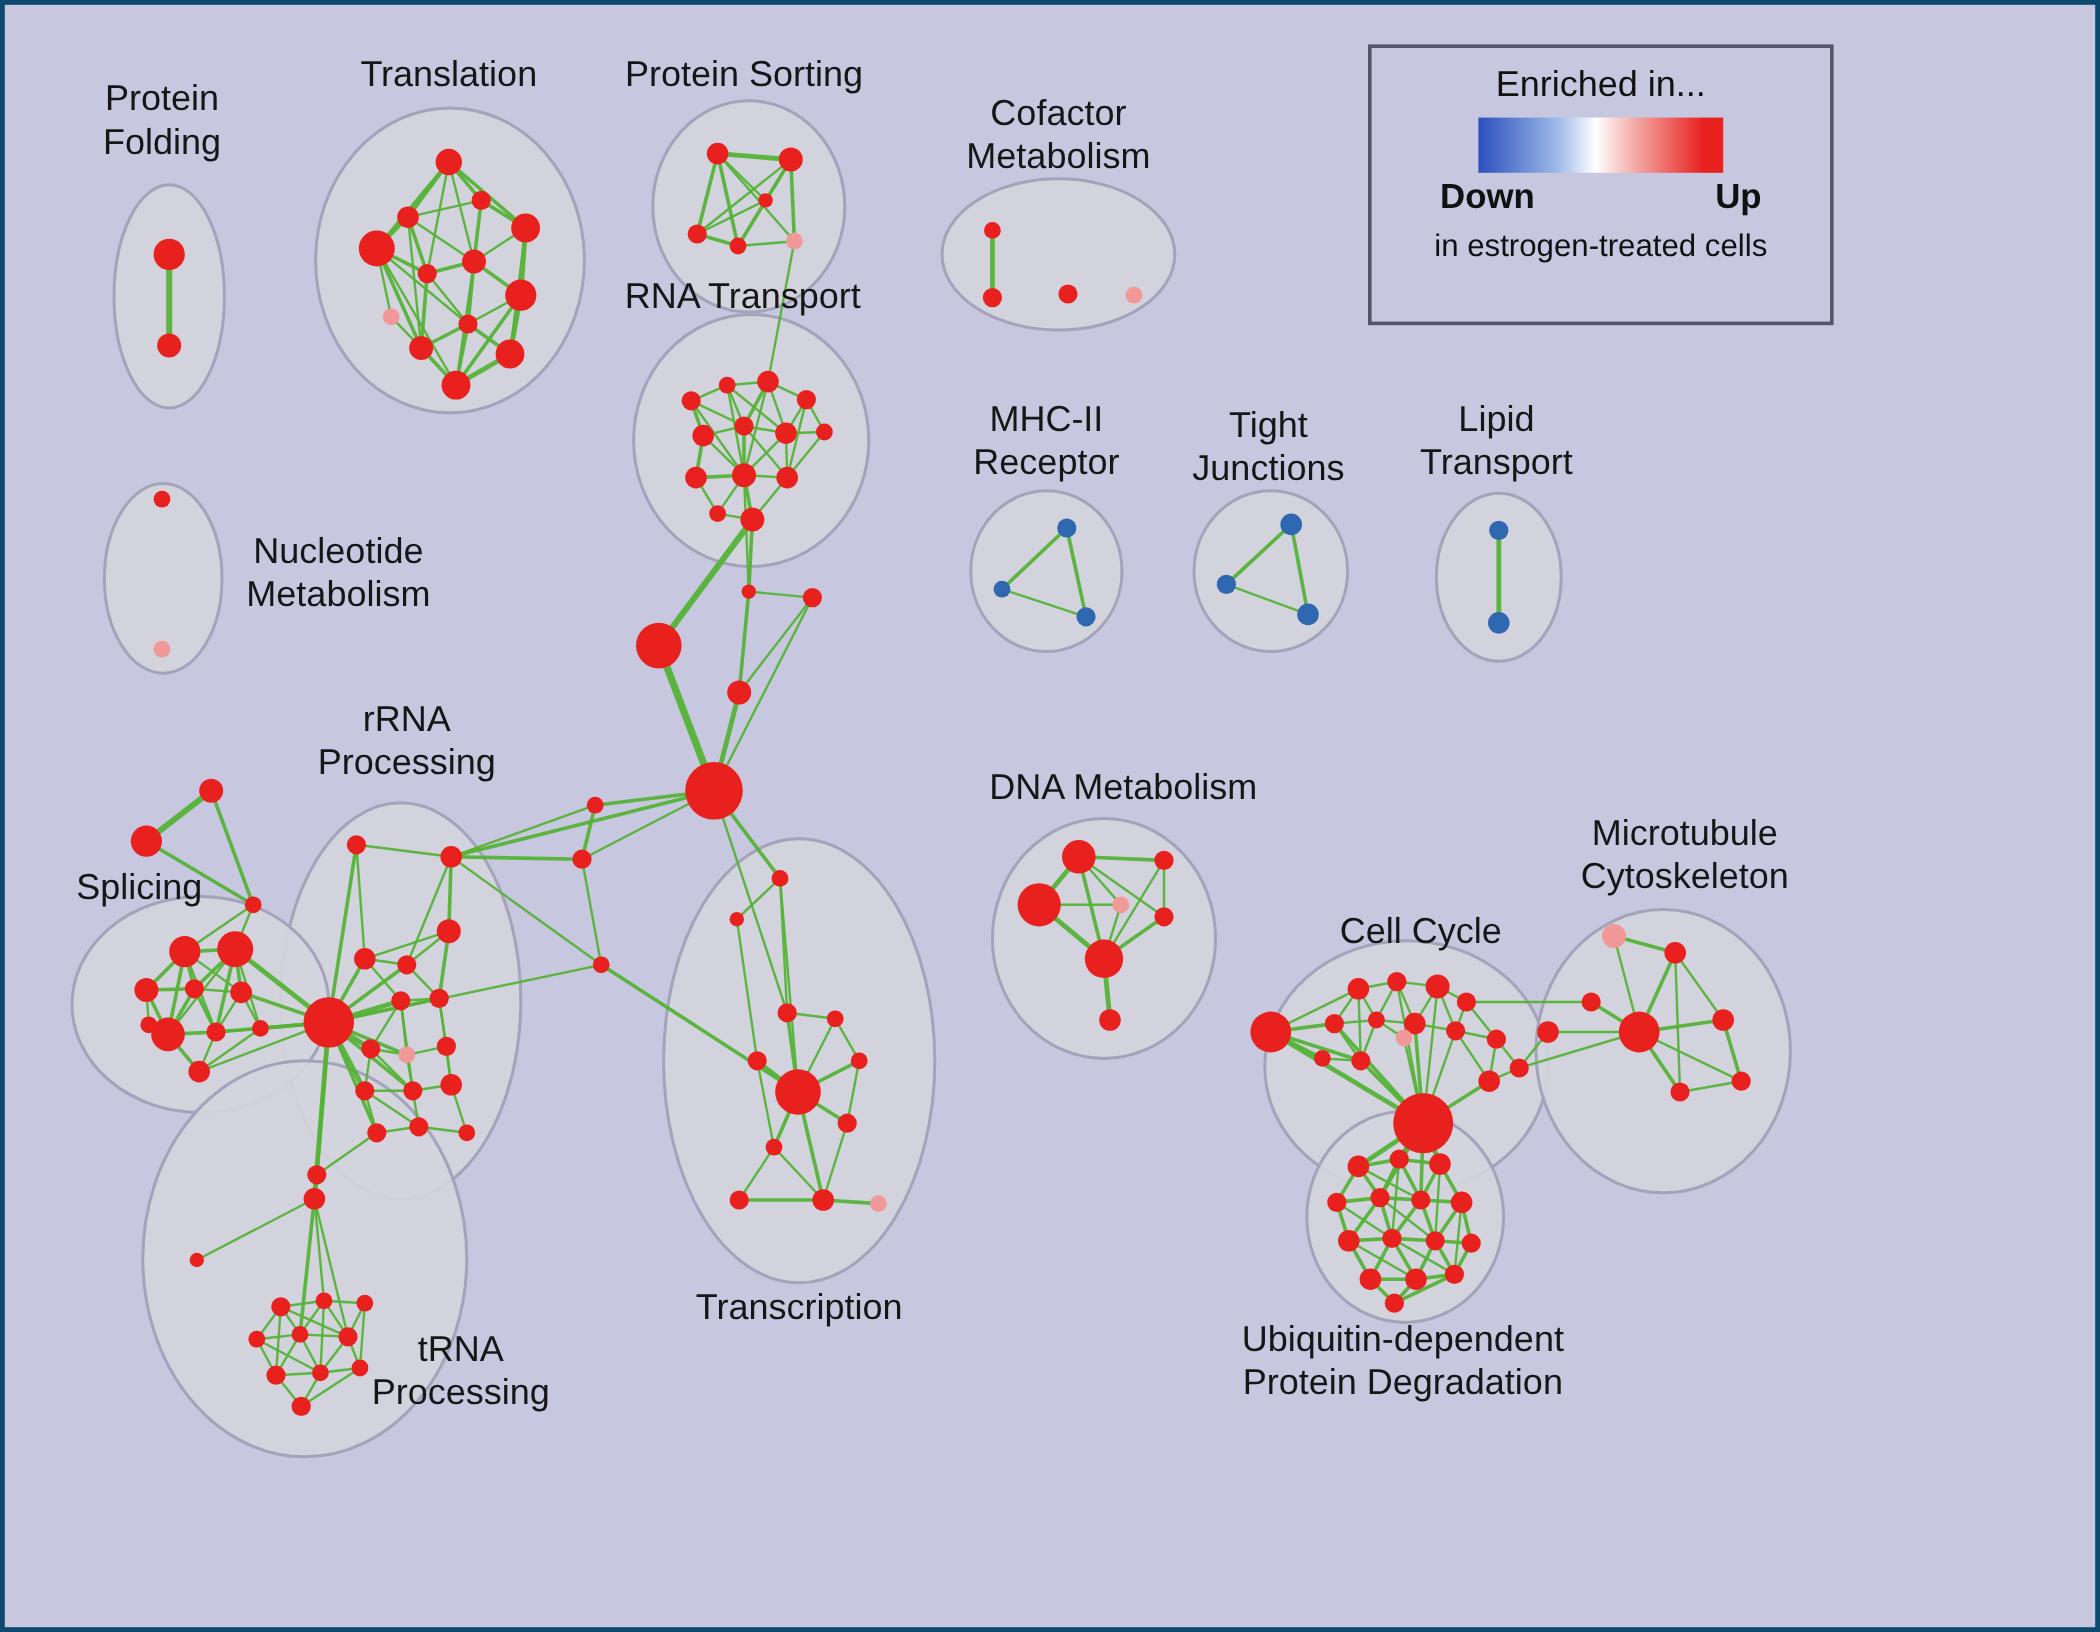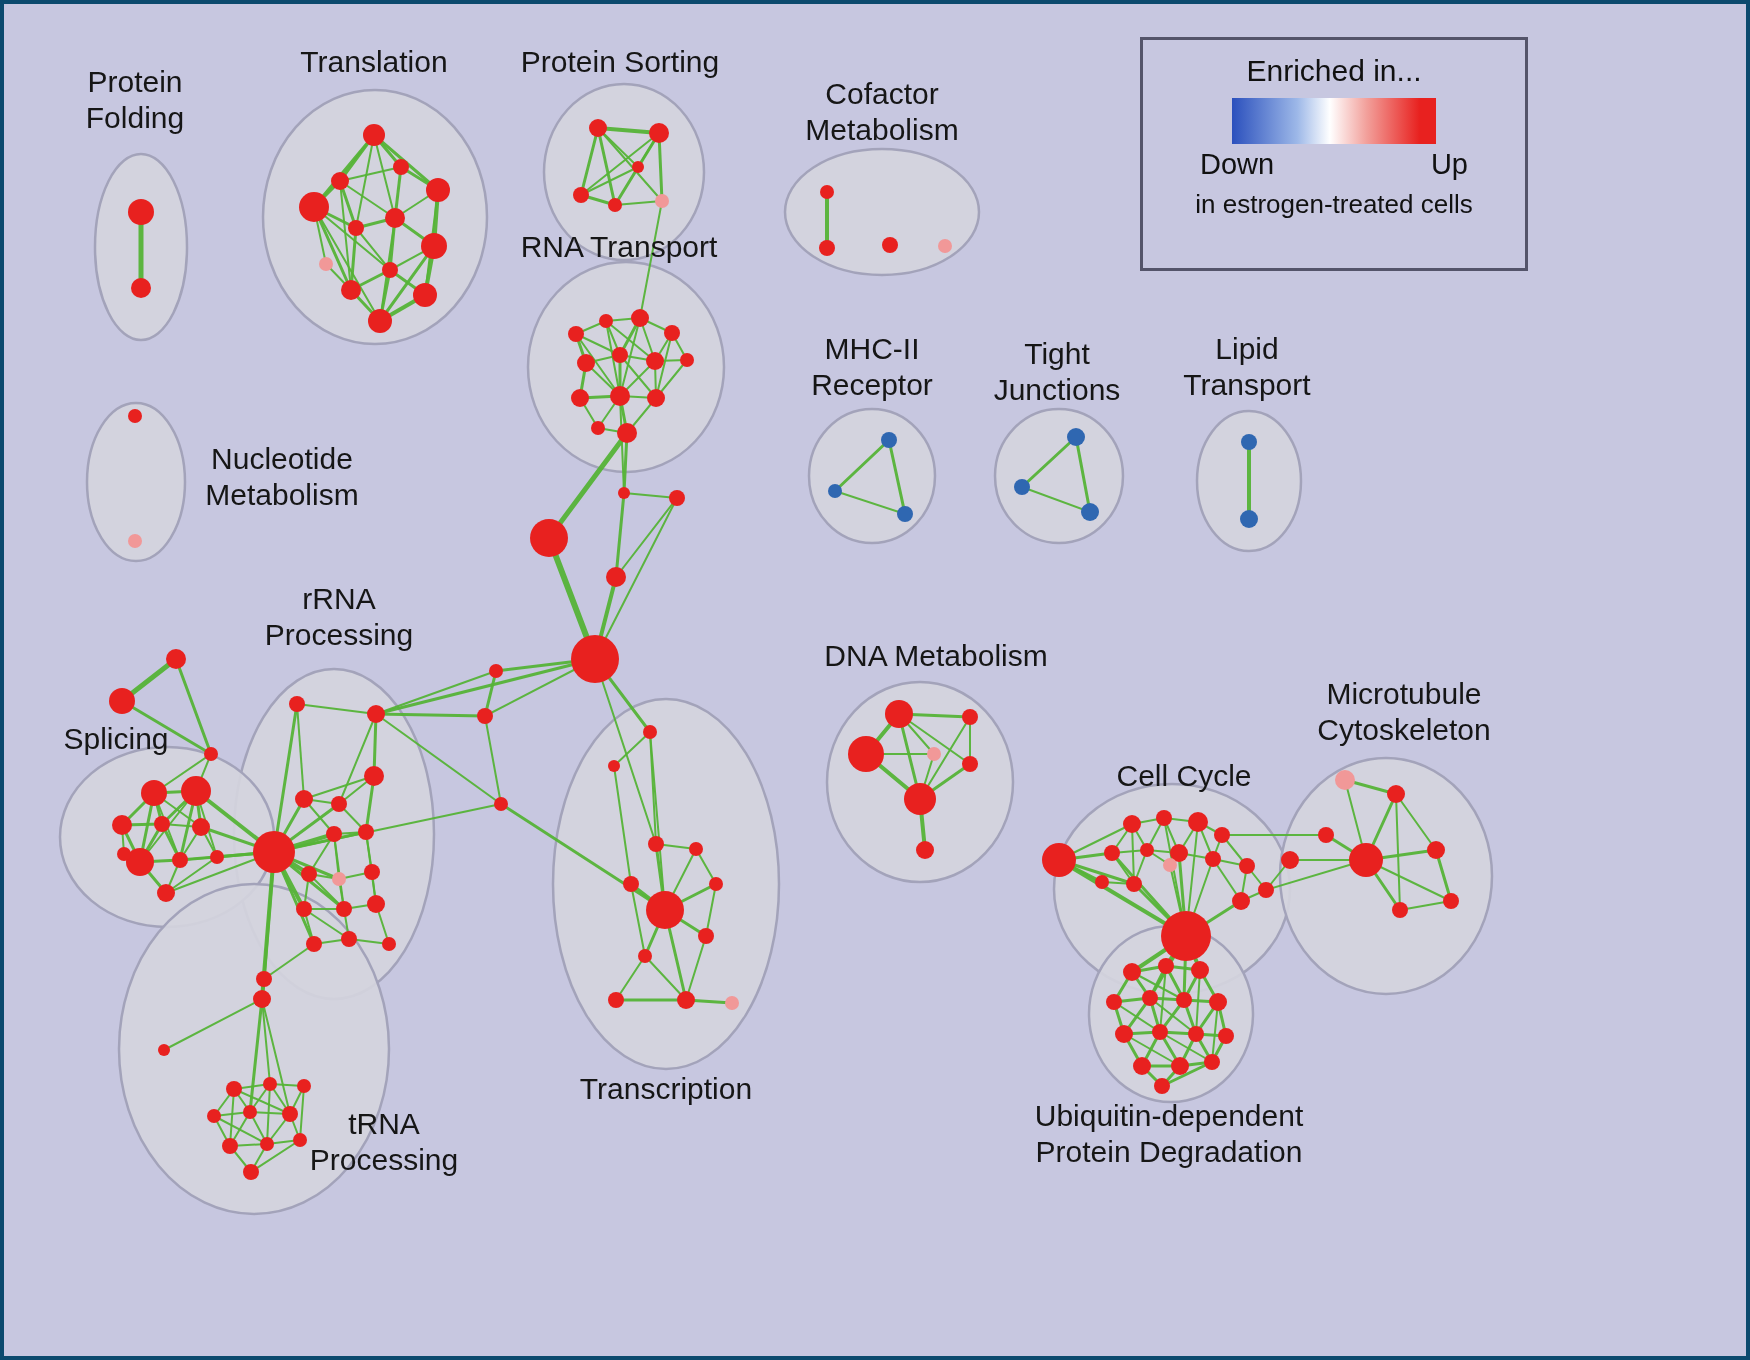--- a/index.html
+++ b/index.html
@@ -22,21 +22,21 @@
     box-sizing:border-box;border:3px solid #54546a;
     display:flex;flex-direction:column;align-items:center;
     color:#111;
   }
   .legend-title{font-size:30px;margin-top:14px;}
   .legend-gradient{
     width:204px;height:46px;margin-top:10px;
     background:linear-gradient(to right,#2b50bd 0%,#8fadе8 0%,#2b50bd 8%,#9db8e8 32%,#ffffff 48%,#f2a09b 66%,#e8211f 92%,#e8211f 100%);
     background:linear-gradient(to right,#2b50bd 0%,#9db8e8 32%,#ffffff 48%,#f2a09b 66%,#e8211f 92%);
   }
-  .legend-ends{width:268px;display:flex;justify-content:space-between;font-size:29px;margin-top:4px;}
+  .legend-ends{width:268px;display:flex;justify-content:space-between;font-size:29px;margin-top:4px;font-weight:bold;}
   .legend-caption{font-size:26px;line-height:1.35;text-align:center;margin-top:6px;}
 </style>
 </head>
 <body>
 
 <div class="frame">
 
   <svg class="network" id="network" viewBox="0 0 1742 1352">
       <ellipse cx="137" cy="243" rx="46" ry="93" class="cluster"></ellipse>
       <ellipse cx="371" cy="213" rx="112" ry="127" class="cluster"></ellipse>

